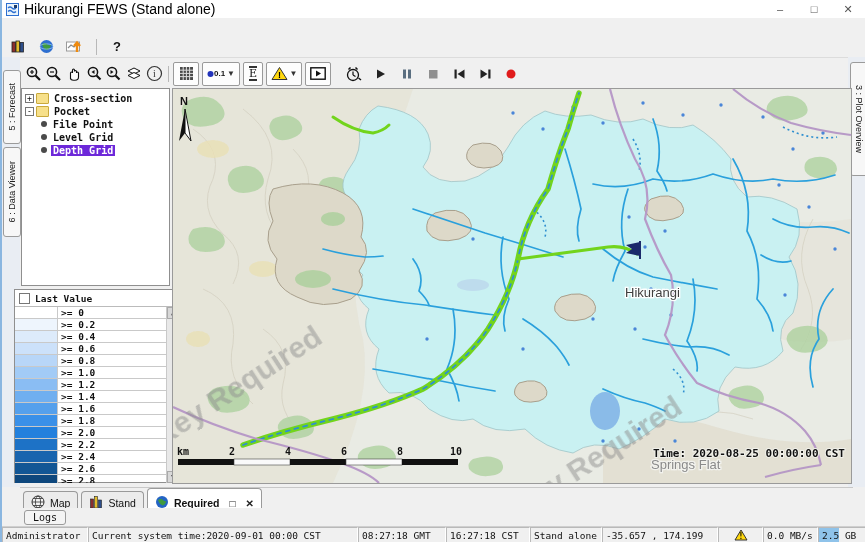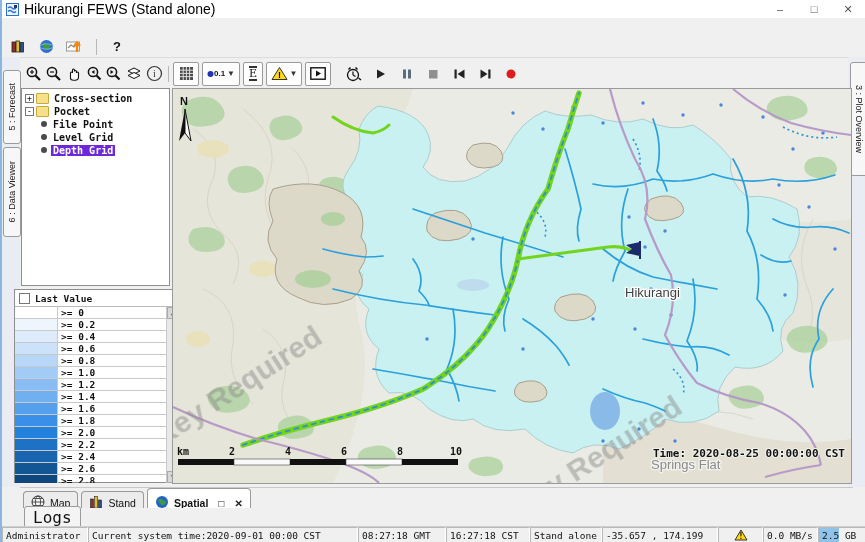--- a/index.html
+++ b/index.html
@@ -56,21 +56,21 @@
   
   #mapwrap{left:170px;top:88px;width:678px;height:394px;border:1px solid #9a9a9a;box-sizing:content-box;background:#e9ebe4;}
   
   #tabbar{left:18px;top:487px;width:830px;height:21px;background:#f0f0f0;display:flex;align-items:flex-end;gap:3px;padding-left:3px;border-top:1px solid #c8c8c8;}
   .btab{display:flex;align-items:flex-end;gap:5px;border:1px solid #9a9a9a;border-bottom:none;background:#ececec;
         border-radius:4px 4px 0 0;height:17px;padding:0 7px;font-size:10.5px;}
   .btab.active{background:#fff;height:20px;font-weight:bold;}
   .btab .mini{width:14px;height:14px;display:inline-block;}
   .btab .wbtn{font-size:10px;margin-left:5px;color:#222;font-weight:bold;}
   #logsrow{left:18px;top:508px;width:830px;height:18px;background:#f0f0f0;display:flex;align-items:center;padding-left:4px;}
-  #logsbtn{border:1px solid #9a9a9a;background:#f4f4f4;border-radius:3px;font-size:16px;padding:1px 8px;font-family:"DejaVu Sans Mono",monospace;}
+  #logsbtn{border:1px solid #9a9a9a;background:#f4f4f4;border-radius:3px;font-size:10px;padding:1px 8px;font-family:"DejaVu Sans Mono",monospace;}
   
   #statusbar{left:0;top:526px;width:865px;height:16px;display:flex;background:#f0f0f0;border-top:1px solid #cfcfcf;
              font-family:"DejaVu Sans Mono",monospace;font-size:9.5px;}
   .seg{border:1px solid;border-color:#b9b9b9 #fff #fff #b9b9b9;display:flex;align-items:center;padding:0 3px;
        white-space:nowrap;overflow:hidden;box-sizing:border-box;}
   
   #slider{position:absolute;left:425px;top:61px;}
 </style>
 </head>
 <body>
@@ -565,21 +565,21 @@
           <rect x="5.5" y="1.5" width="3" height="11.5" fill="#e3bd2c" stroke="#222" stroke-width="0.6"></rect>
           <rect x="9.5" y="5" width="3" height="8" fill="#2e4f8b" stroke="#222" stroke-width="0.6"></rect>
         </svg>
       <span>Stand</span>
     </div>
     <div class="btab active">
       <svg class="mini" viewBox="0 0 14 14">
           <circle cx="7" cy="7" r="6" fill="#2464c4"></circle>
           <path d="M3 5 q3 -2 5 0 t3.5 1 q-1 3.5 -3.5 4.5 q-3.5 -1 -5 -5.5z" fill="#3f9b3f"></path>
         </svg>
-      <span>Spatial</span>
+      <span>Required</span>
       <span class="wbtn">□</span>
       <span class="wbtn">✕</span>
     </div>
   </div>
   <div class="abs" id="logsrow">
     <span id="logsbtn">Logs</span>
   </div>
 
   <div class="abs" id="statusbar">
     <span class="seg" style="width:86px">Administrator</span>

